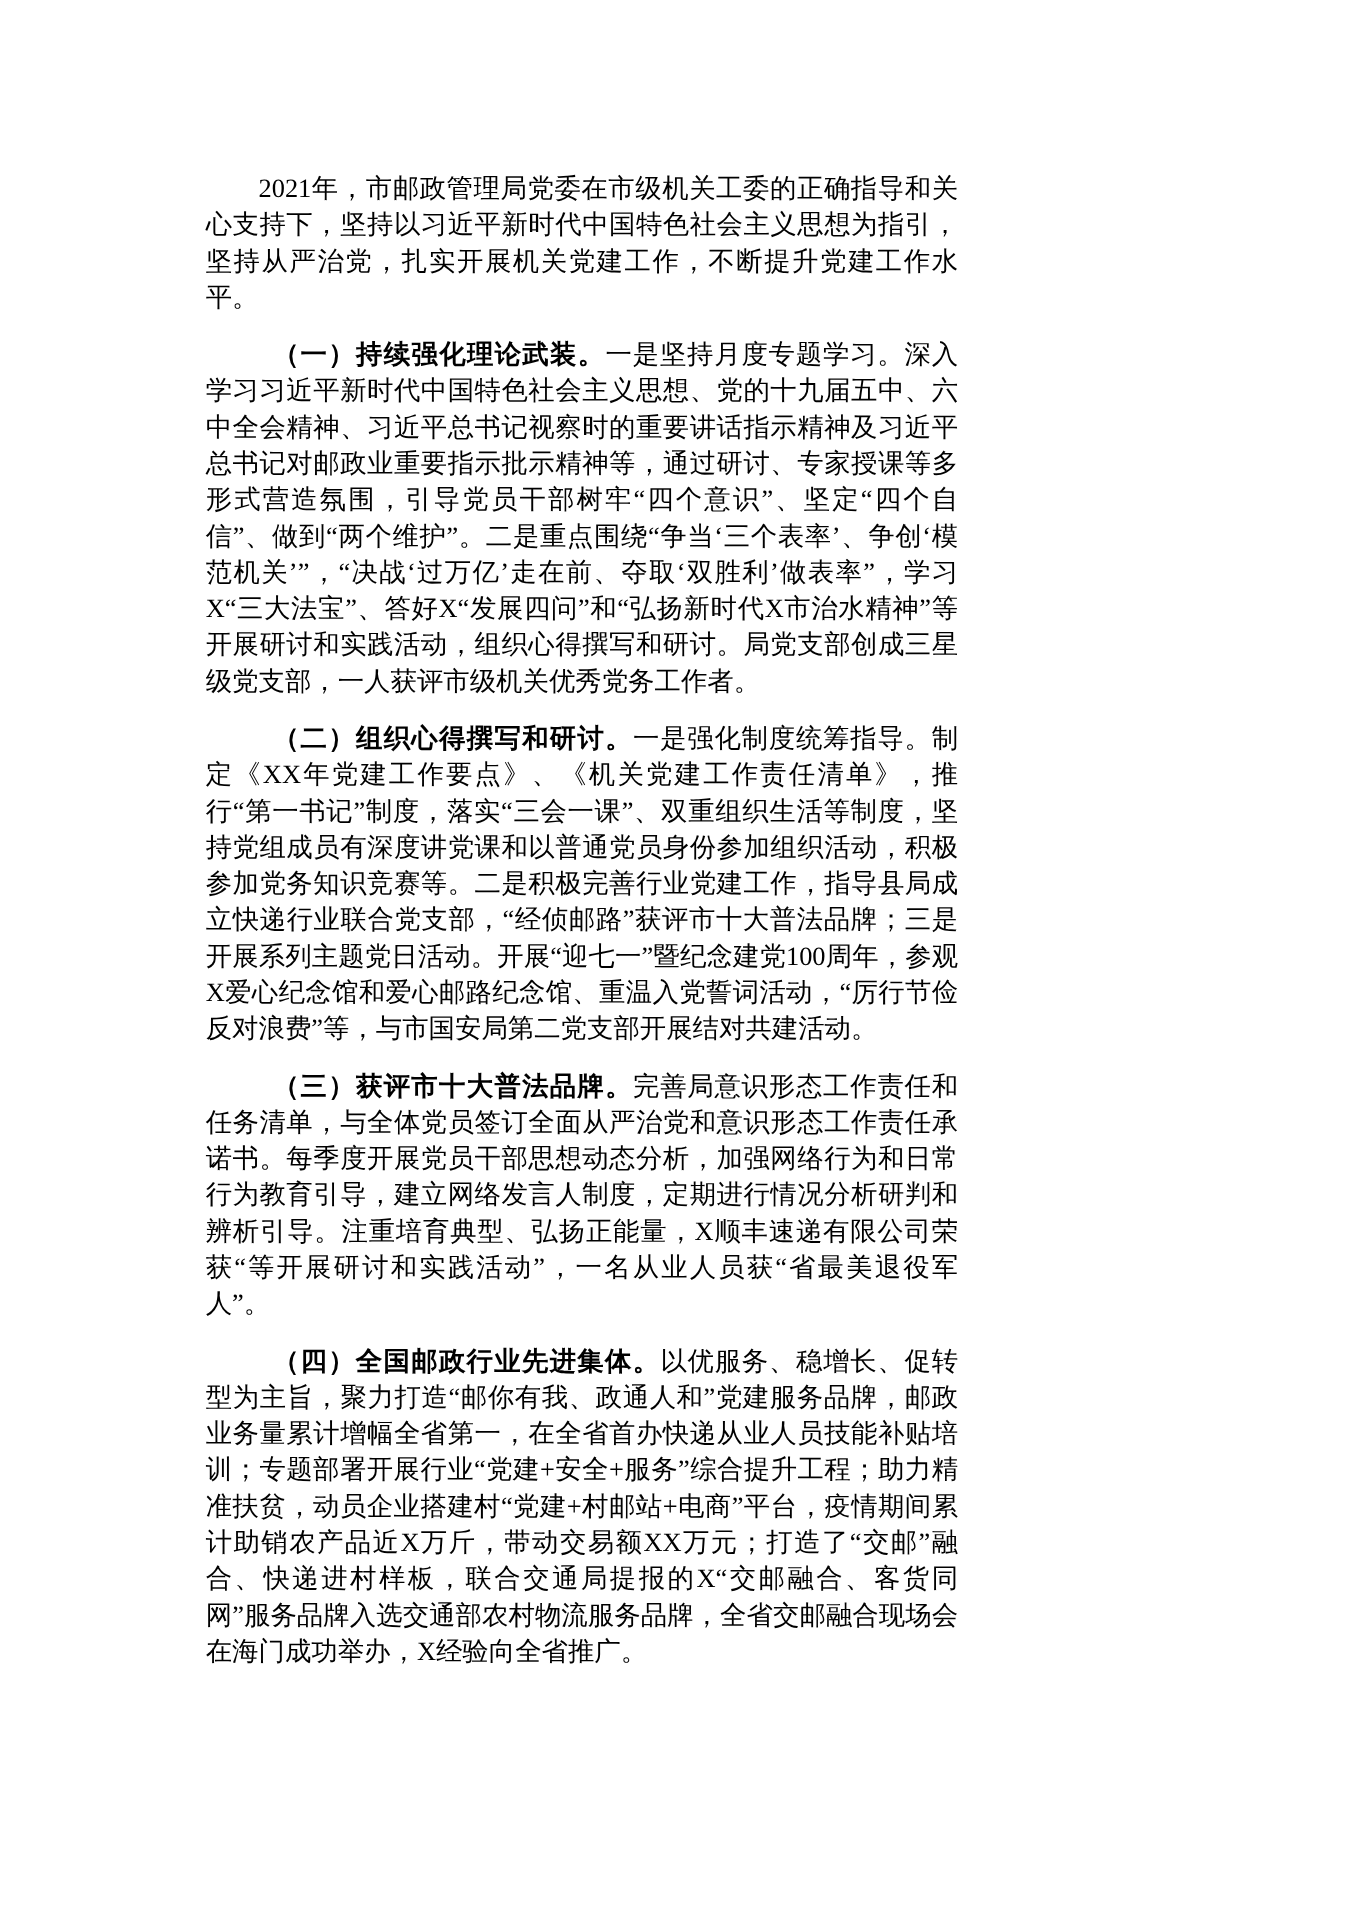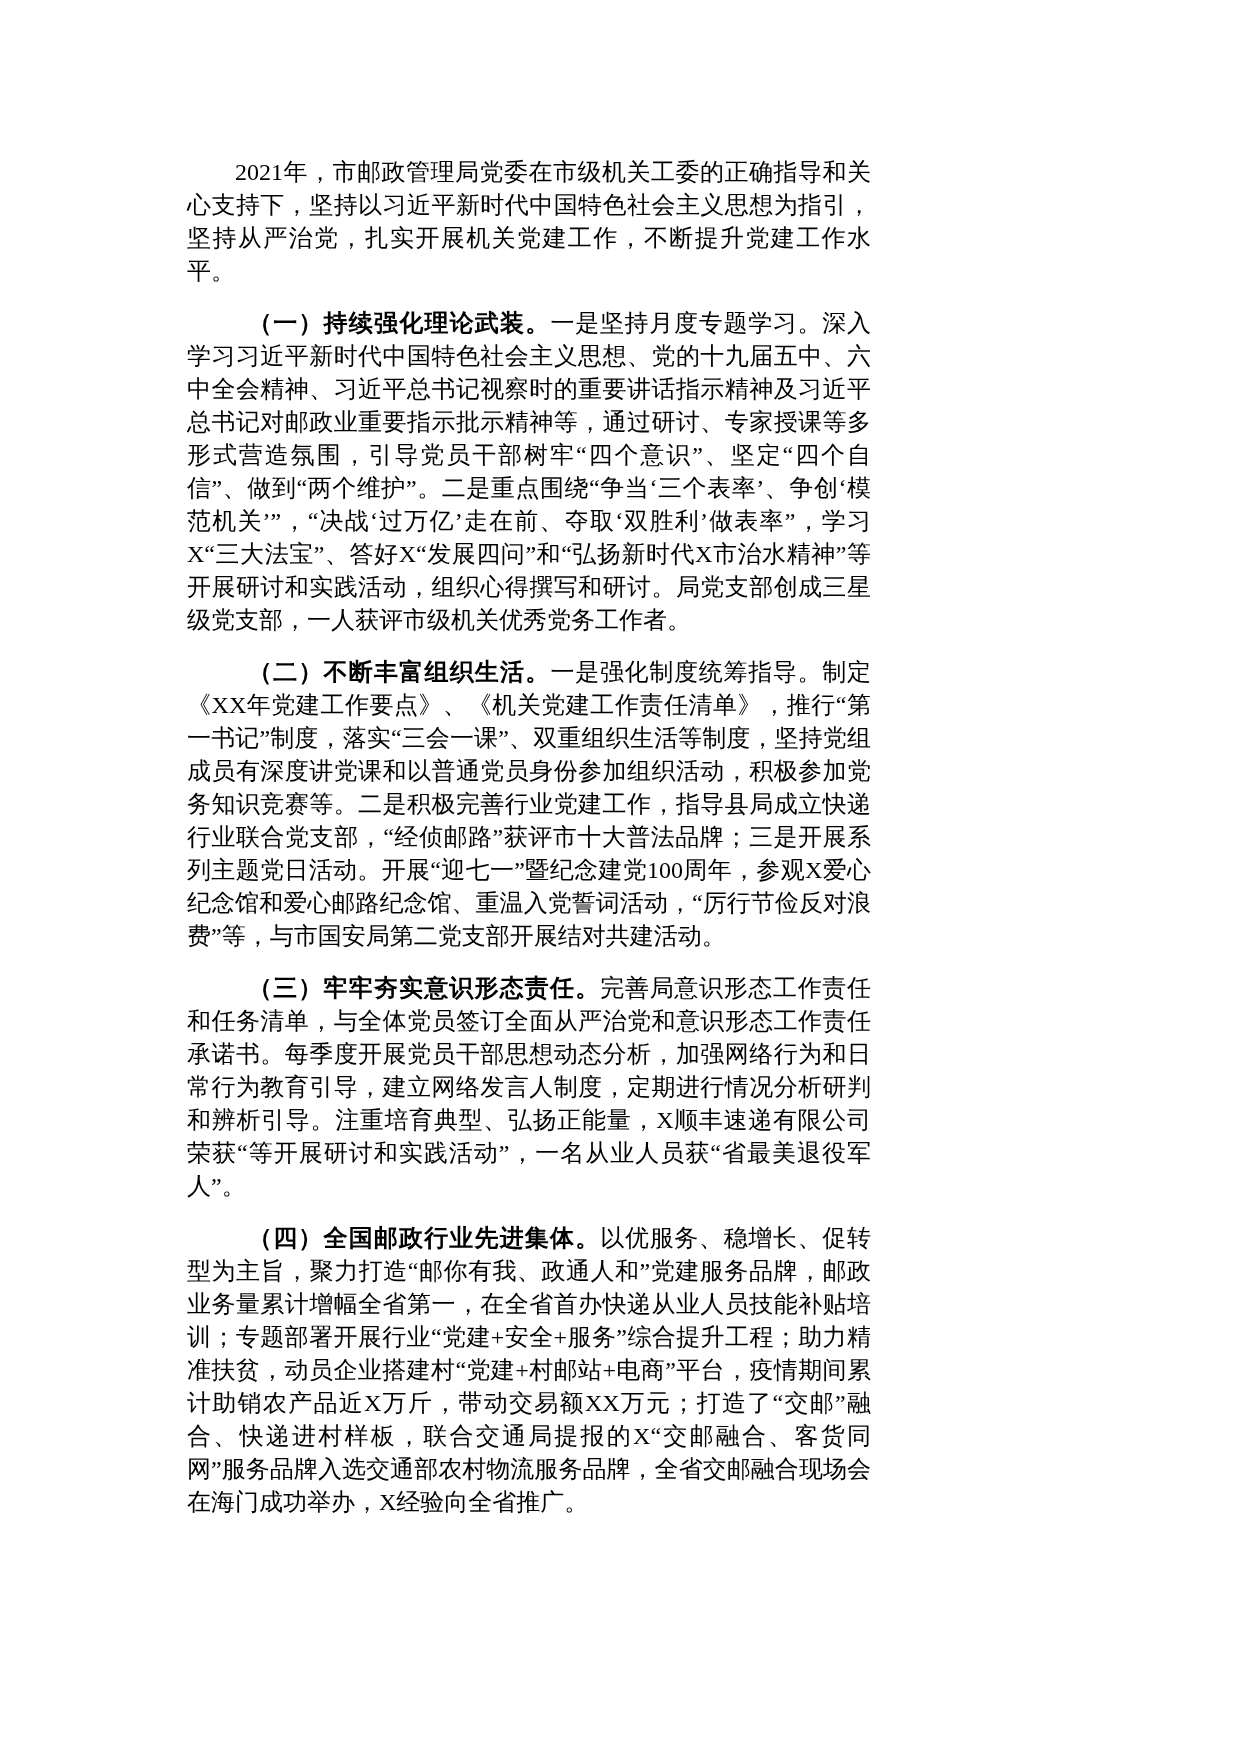--- a/index.html
+++ b/index.html
@@ -40,20 +40,20 @@
 </head>
 <body>
 
 <div class="page">
 
   <p class="para">2021年，市邮政管理局党委在市级机关工委的正确指导和关心支持下，坚持以习近平新时代中国特色社会主义思想为指引，坚持从严治党，扎实开展机关党建工作，不断提升党建工作水平。</p>
 
 
   <p class="para"><span class="lead">（一）持续强化理论武装。</span><span>一是坚持月度专题学习。深入学习习近平新时代中国特色社会主义思想、党的十九届五中、六中全会精神、习近平总书记视察时的重要讲话指示精神及习近平总书记对邮政业重要指示批示精神等，通过研讨、专家授课等多形式营造氛围，引导党员干部树牢“四个意识”、坚定“四个自信”、做到“两个维护”。二是重点围绕“争当‘三个表率’、争创‘模范机关’”，“决战‘过万亿’走在前、夺取‘双胜利’做表率”，学习X“三大法宝”、答好X“发展四问”和“弘扬新时代X市治水精神”等开展研讨和实践活动，组织心得撰写和研讨。局党支部创成三星级党支部，一人获评市级机关优秀党务工作者。</span></p>
 
-  <p class="para"><span class="lead">（二）不断丰富组织生活。</span><span>一是强化制度统筹指导。制定《XX年党建工作要点》、《机关党建工作责任清单》，推行“第一书记”制度，落实“三会一课”、双重组织生活等制度，坚持党组成员有深度讲党课和以普通党员身份参加组织活动，积极参加党务知识竞赛等。二是积极完善行业党建工作，指导县局成立快递行业联合党支部，“经侦邮路”获评市十大普法品牌；三是开展系列主题党日活动。开展“迎七一”暨纪念建党100周年，参观X爱心纪念馆和爱心邮路纪念馆、重温入党誓词活动，“厉行节俭反对浪费”等，与市国安局第二党支部开展结对共建活动。</span></p>
+  <p class="para"><span class="lead">（二）组织心得撰写和研讨。</span><span>一是强化制度统筹指导。制定《XX年党建工作要点》、《机关党建工作责任清单》，推行“第一书记”制度，落实“三会一课”、双重组织生活等制度，坚持党组成员有深度讲党课和以普通党员身份参加组织活动，积极参加党务知识竞赛等。二是积极完善行业党建工作，指导县局成立快递行业联合党支部，“经侦邮路”获评市十大普法品牌；三是开展系列主题党日活动。开展“迎七一”暨纪念建党100周年，参观X爱心纪念馆和爱心邮路纪念馆、重温入党誓词活动，“厉行节俭反对浪费”等，与市国安局第二党支部开展结对共建活动。</span></p>
 
-  <p class="para"><span class="lead">（三）牢牢夯实意识形态责任。</span><span>完善局意识形态工作责任和任务清单，与全体党员签订全面从严治党和意识形态工作责任承诺书。每季度开展党员干部思想动态分析，加强网络行为和日常行为教育引导，建立网络发言人制度，定期进行情况分析研判和辨析引导。注重培育典型、弘扬正能量，X顺丰速递有限公司荣获“等开展研讨和实践活动”，一名从业人员获“省最美退役军人”。</span></p>
+  <p class="para"><span class="lead">（三）获评市十大普法品牌。</span><span>完善局意识形态工作责任和任务清单，与全体党员签订全面从严治党和意识形态工作责任承诺书。每季度开展党员干部思想动态分析，加强网络行为和日常行为教育引导，建立网络发言人制度，定期进行情况分析研判和辨析引导。注重培育典型、弘扬正能量，X顺丰速递有限公司荣获“等开展研讨和实践活动”，一名从业人员获“省最美退役军人”。</span></p>
 
   <p class="para"><span class="lead">（四）全国邮政行业先进集体。</span><span>以优服务、稳增长、促转型为主旨，聚力打造“邮你有我、政通人和”党建服务品牌，邮政业务量累计增幅全省第一，在全省首办快递从业人员技能补贴培训；专题部署开展行业“党建+安全+服务”综合提升工程；助力精准扶贫，动员企业搭建村“党建+村邮站+电商”平台，疫情期间累计助销农产品近X万斤，带动交易额XX万元；打造了“交邮”融合、快递进村样板，联合交通局提报的X“交邮融合、客货同网”服务品牌入选交通部农村物流服务品牌，全省交邮融合现场会在海门成功举办，X经验向全省推广。</span></p>
 
 
 </div>
 
 </body></html>

